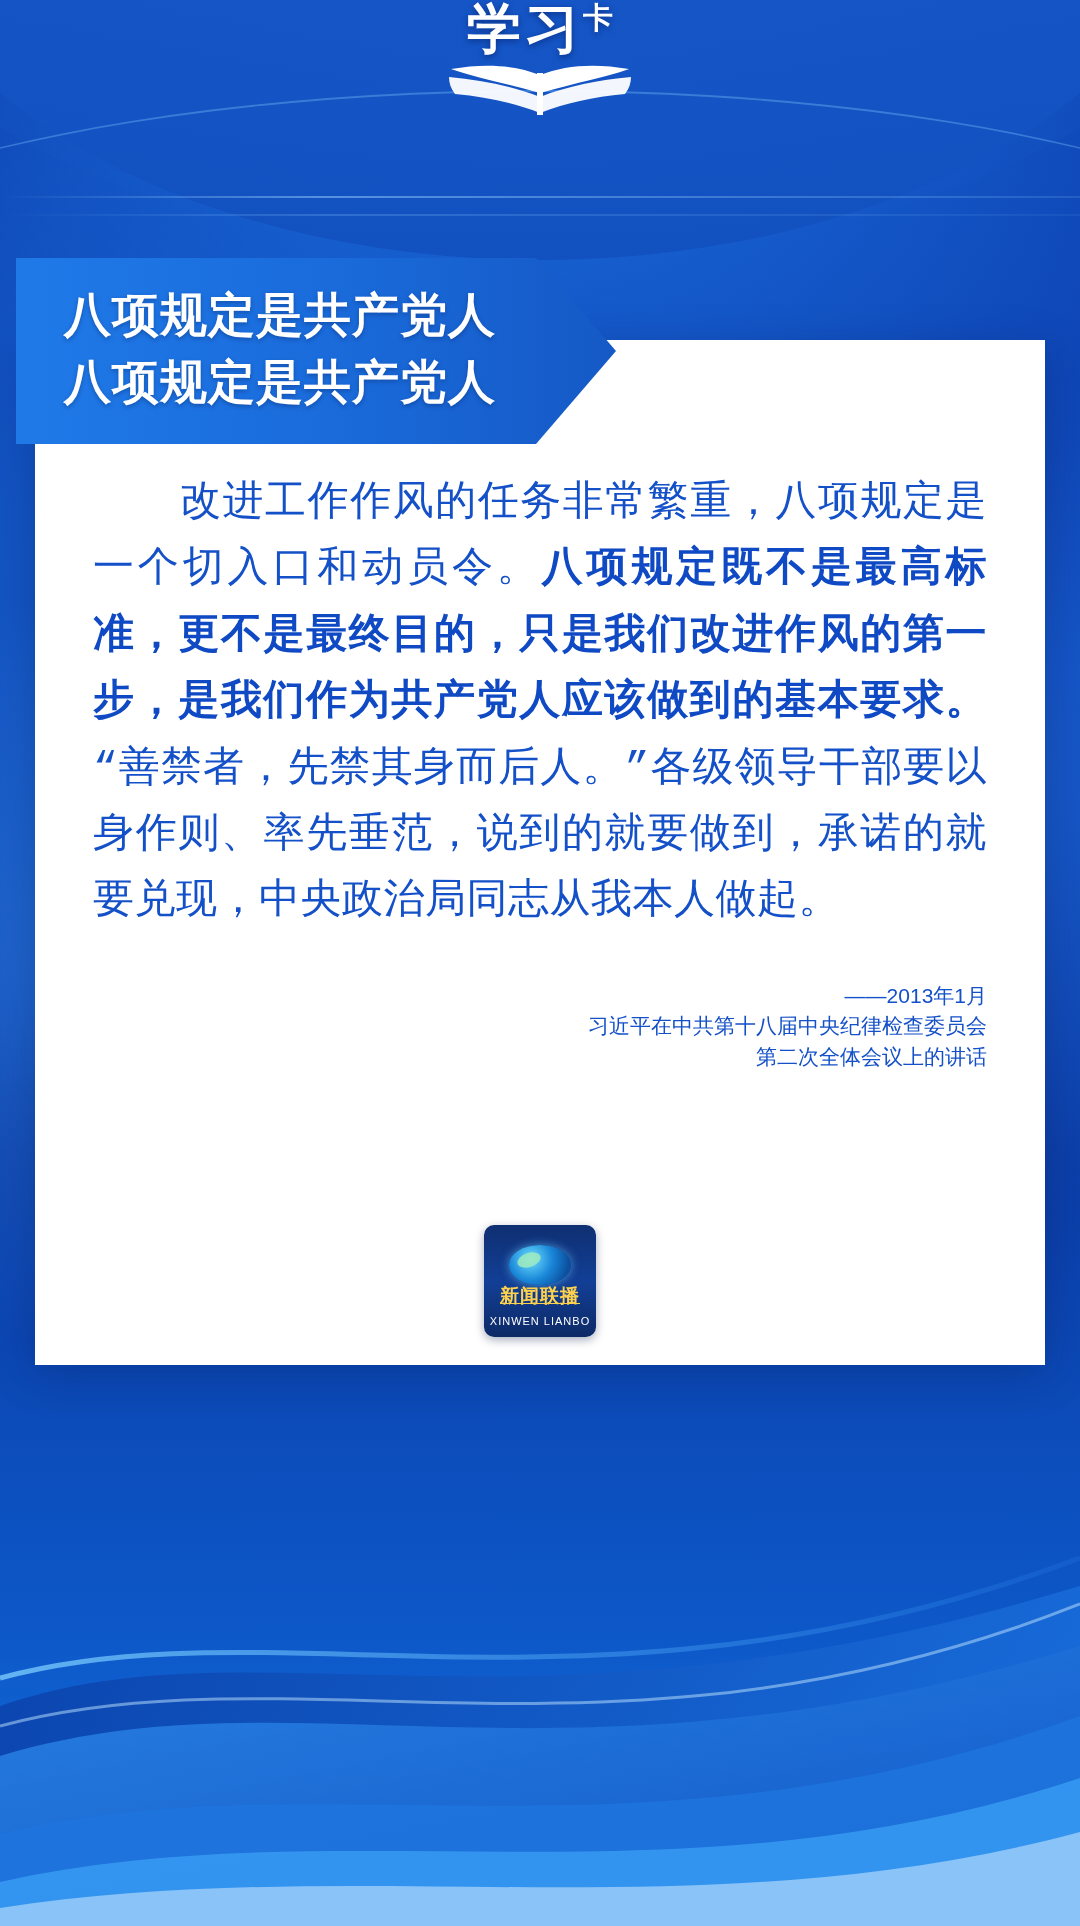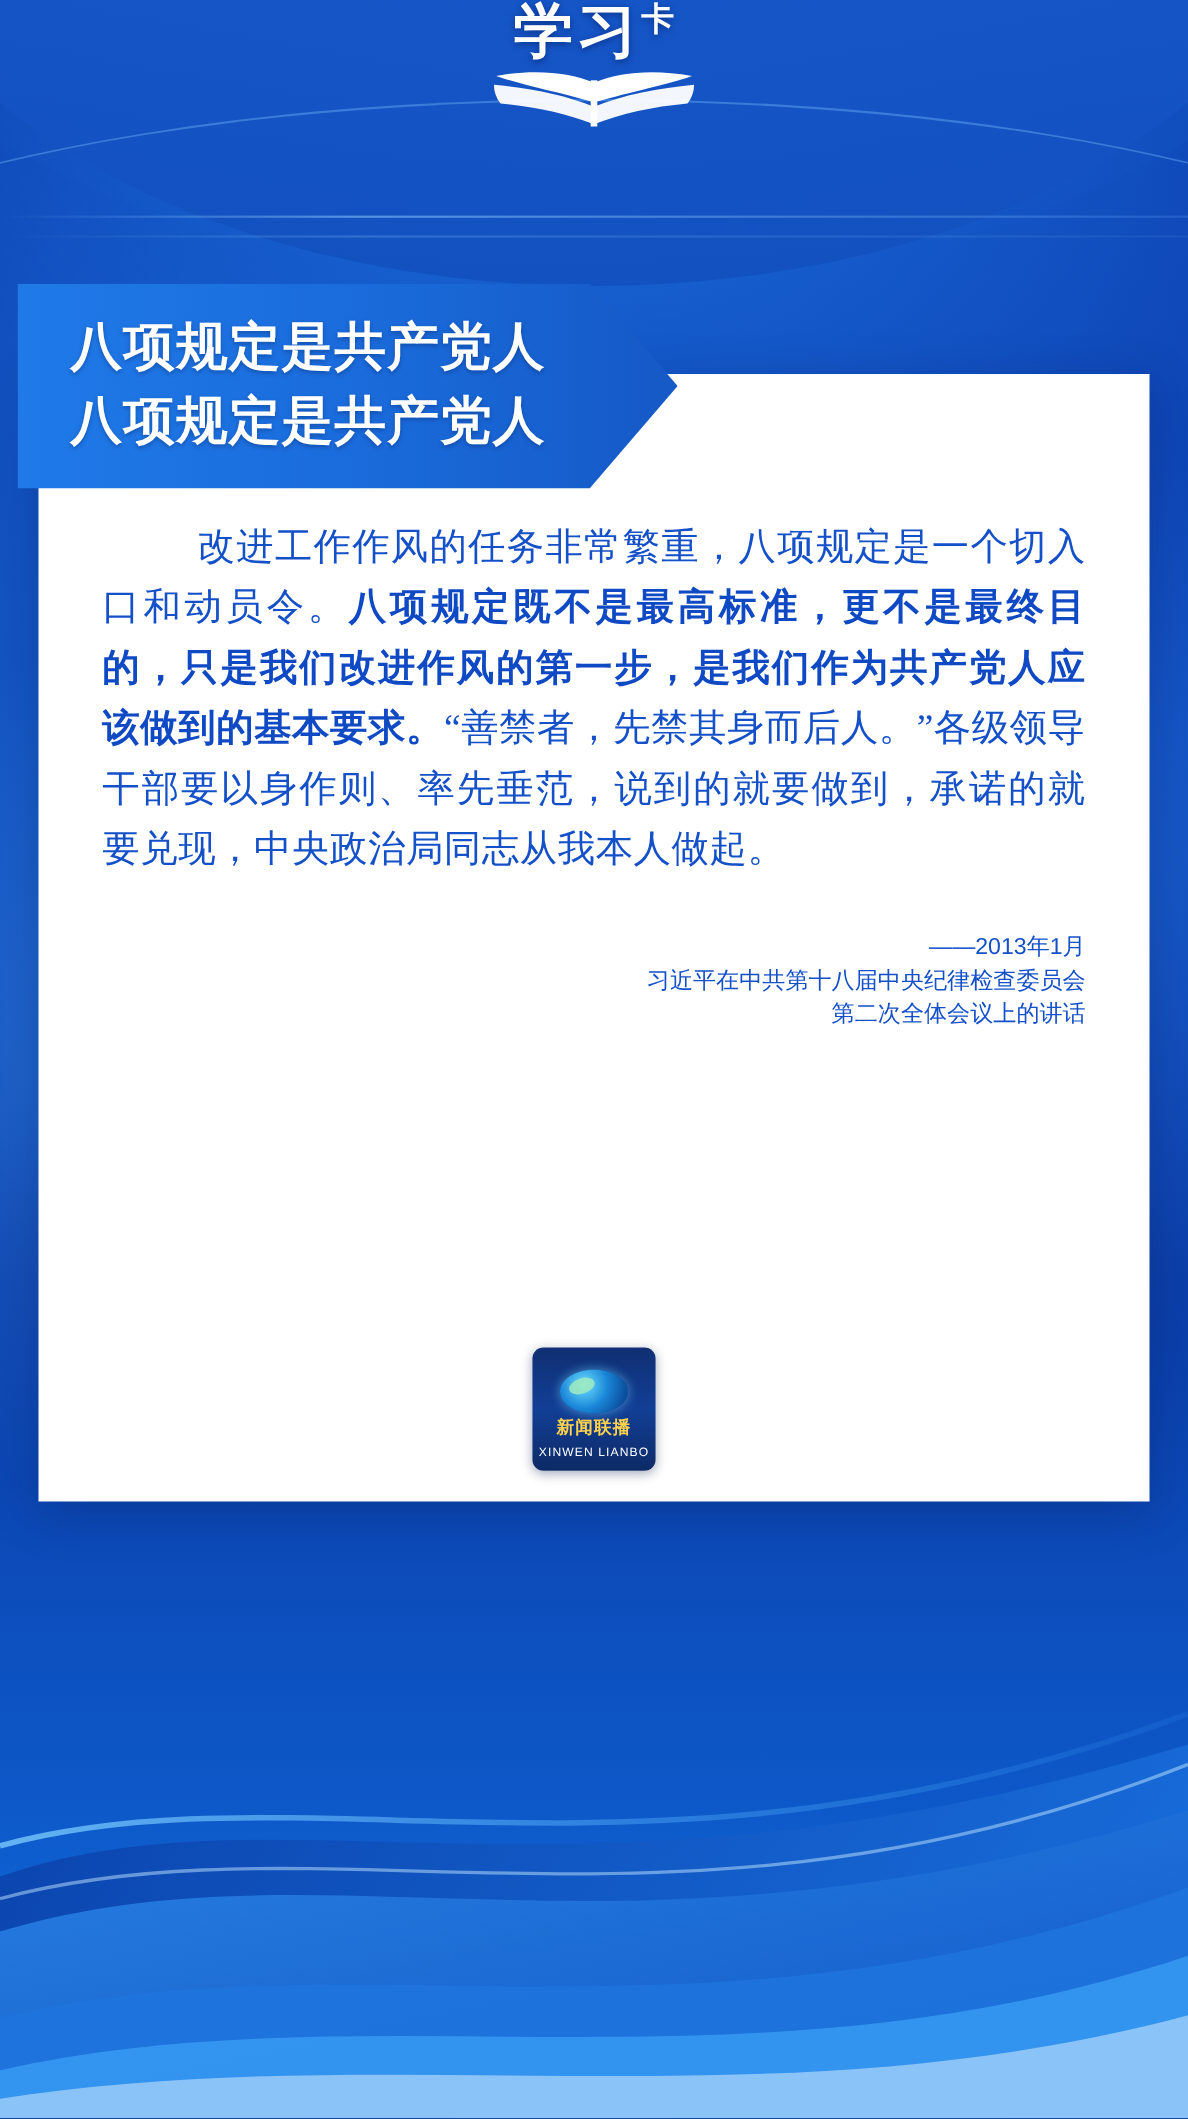--- a/index.html
+++ b/index.html
@@ -168,24 +168,24 @@
     z-index: 4;
   }
   .card-inner {
     position: absolute;
     left: 0; right: 0;
     top: 130px;
     padding: 0 58px;
   }
   .quote {
     color: #1450c8;
-    font-size: 34px;
+    font-size: 41px;
     line-height: 1.62;
     text-align: justify;
-    font-family: Liberation Serif, serif;
+    font-family: Liberation Mono, monospace;
     letter-spacing: 0.5px;
   }
   .quote .indent { display: inline-block; width: 86px; }
   .quote .em {
     font-weight: bold;
     color: #0f49c4;
   }
   .attrib {
     margin-top: 46px;
     text-align: right;
@@ -230,23 +230,24 @@
     border-radius: 50%;
     background: rgba(160,235,190,0.85);
     transform: rotate(-18deg);
   }
   .badge .cn {
     position: absolute;
     left: 0; right: 0;
     bottom: 28px;
     text-align: center;
     color: #ffd24d;
-    font-size: 16px;
+    font-size: 19px;
     font-weight: bold;
     letter-spacing: 1px;
+    text-decoration: underline;
   }
   .badge .en {
     position: absolute;
     left: 0; right: 0;
     bottom: 10px;
     text-align: center;
     color: #ffffff;
     font-size: 11px;
     letter-spacing: 1px;
   }

